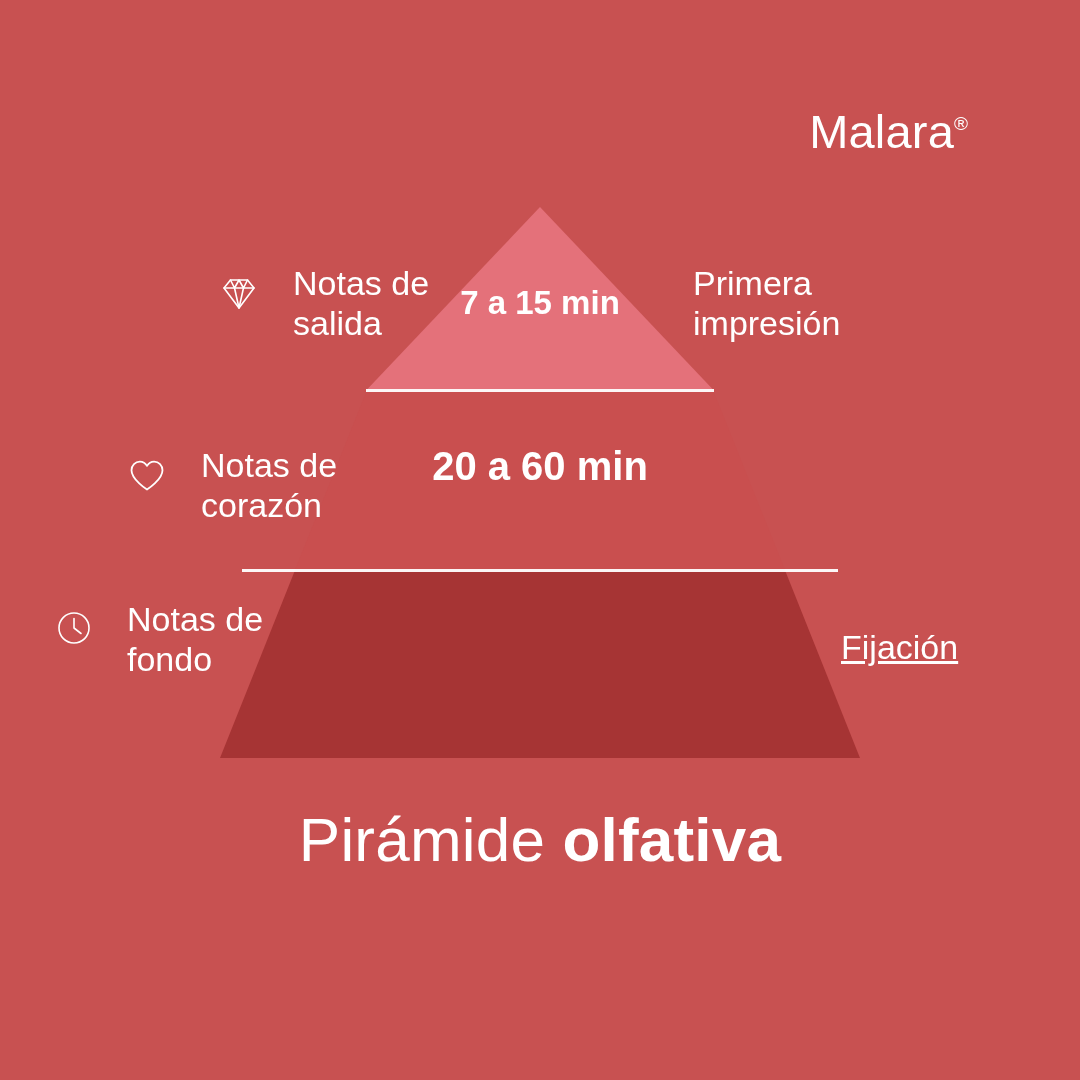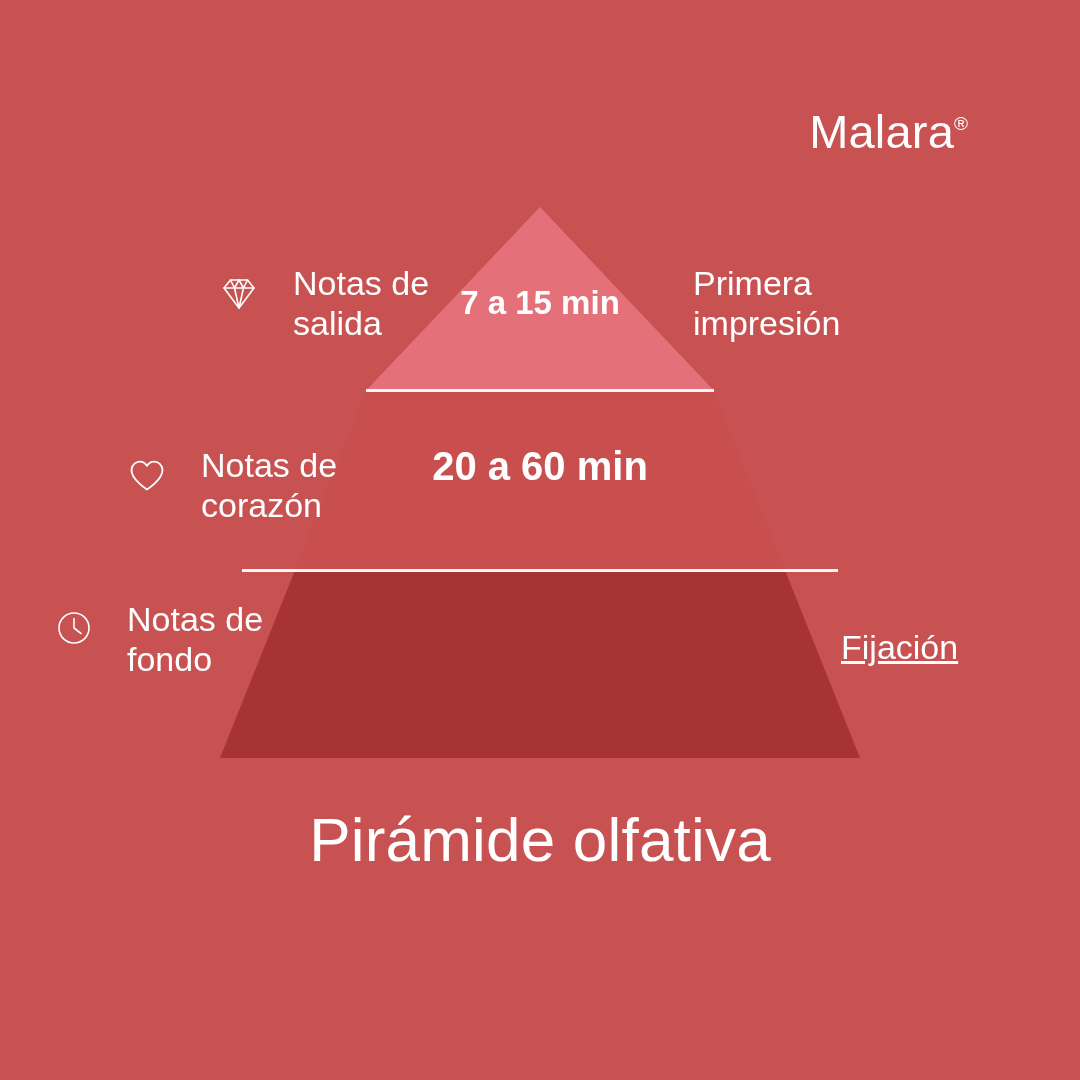--- a/index.html
+++ b/index.html
@@ -123,21 +123,21 @@
     left: 0;
     width: 1080px;
     top: 806px;
     text-align: center;
     font-size: 62px;
     font-weight: 300;
     letter-spacing: 0.2px;
     line-height: 1.1;
     color: #ffffff;
   }
-  .headline b { font-weight: 400; }
+  .headline b { font-weight: 700; }
 
   .icon svg { display: block; }
 </style>
 </head>
 <body>
 
 <div id="stage">
 
   <div class="brand"><span>Malara</span><span class="reg">®</span></div>
 

